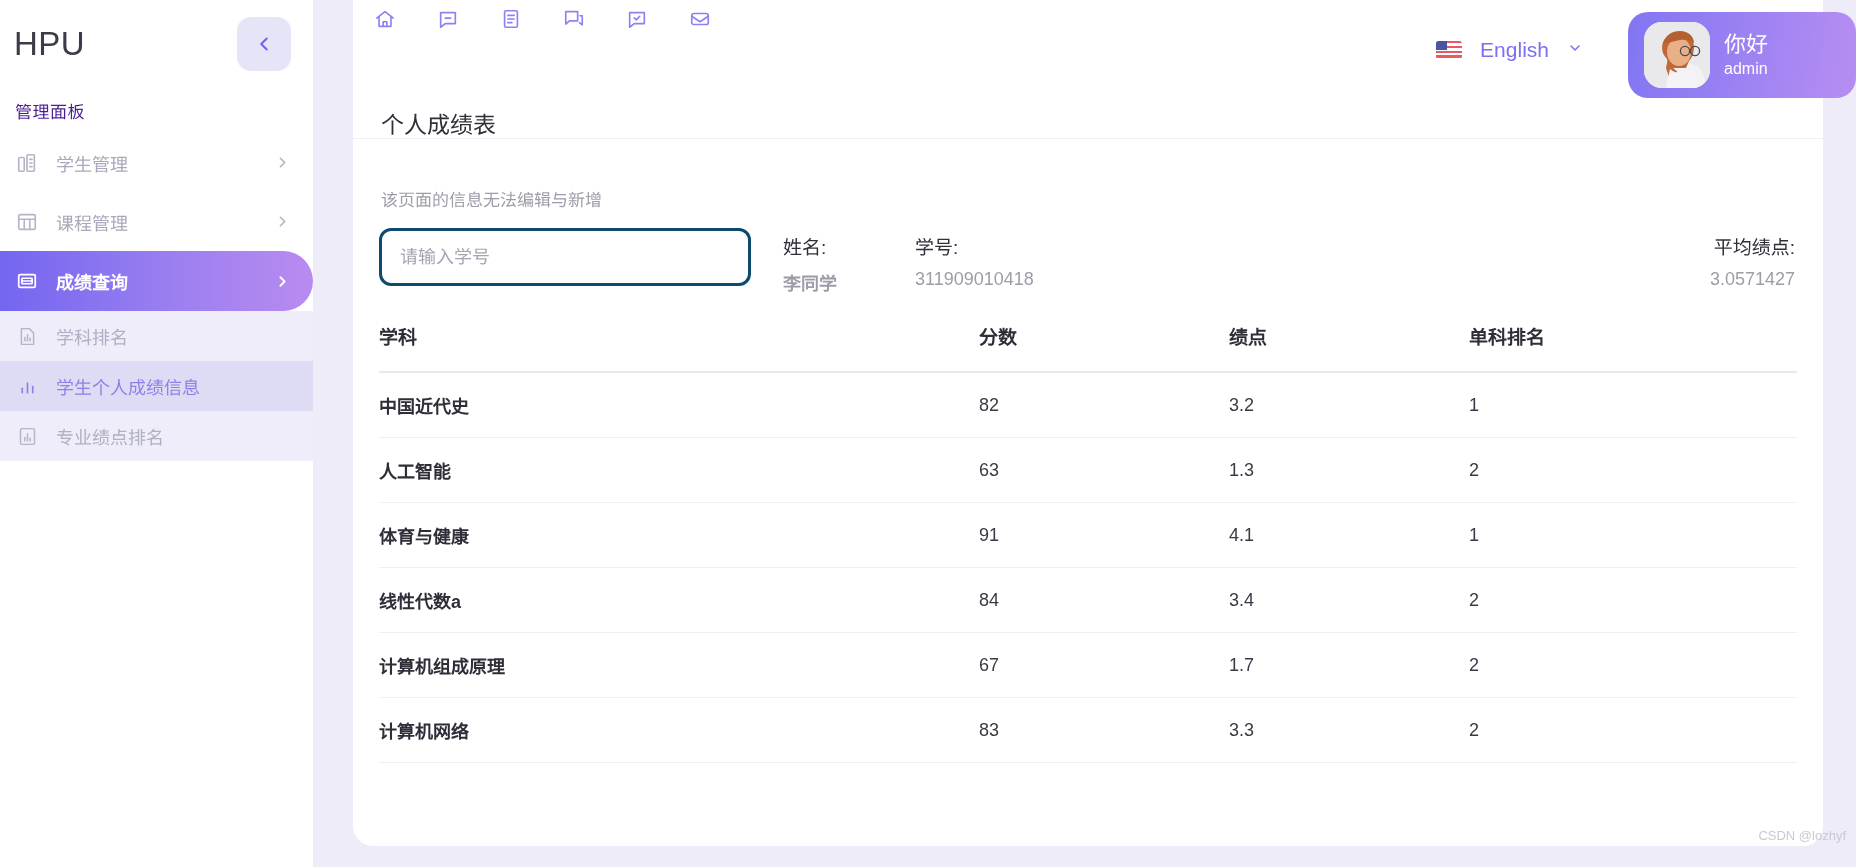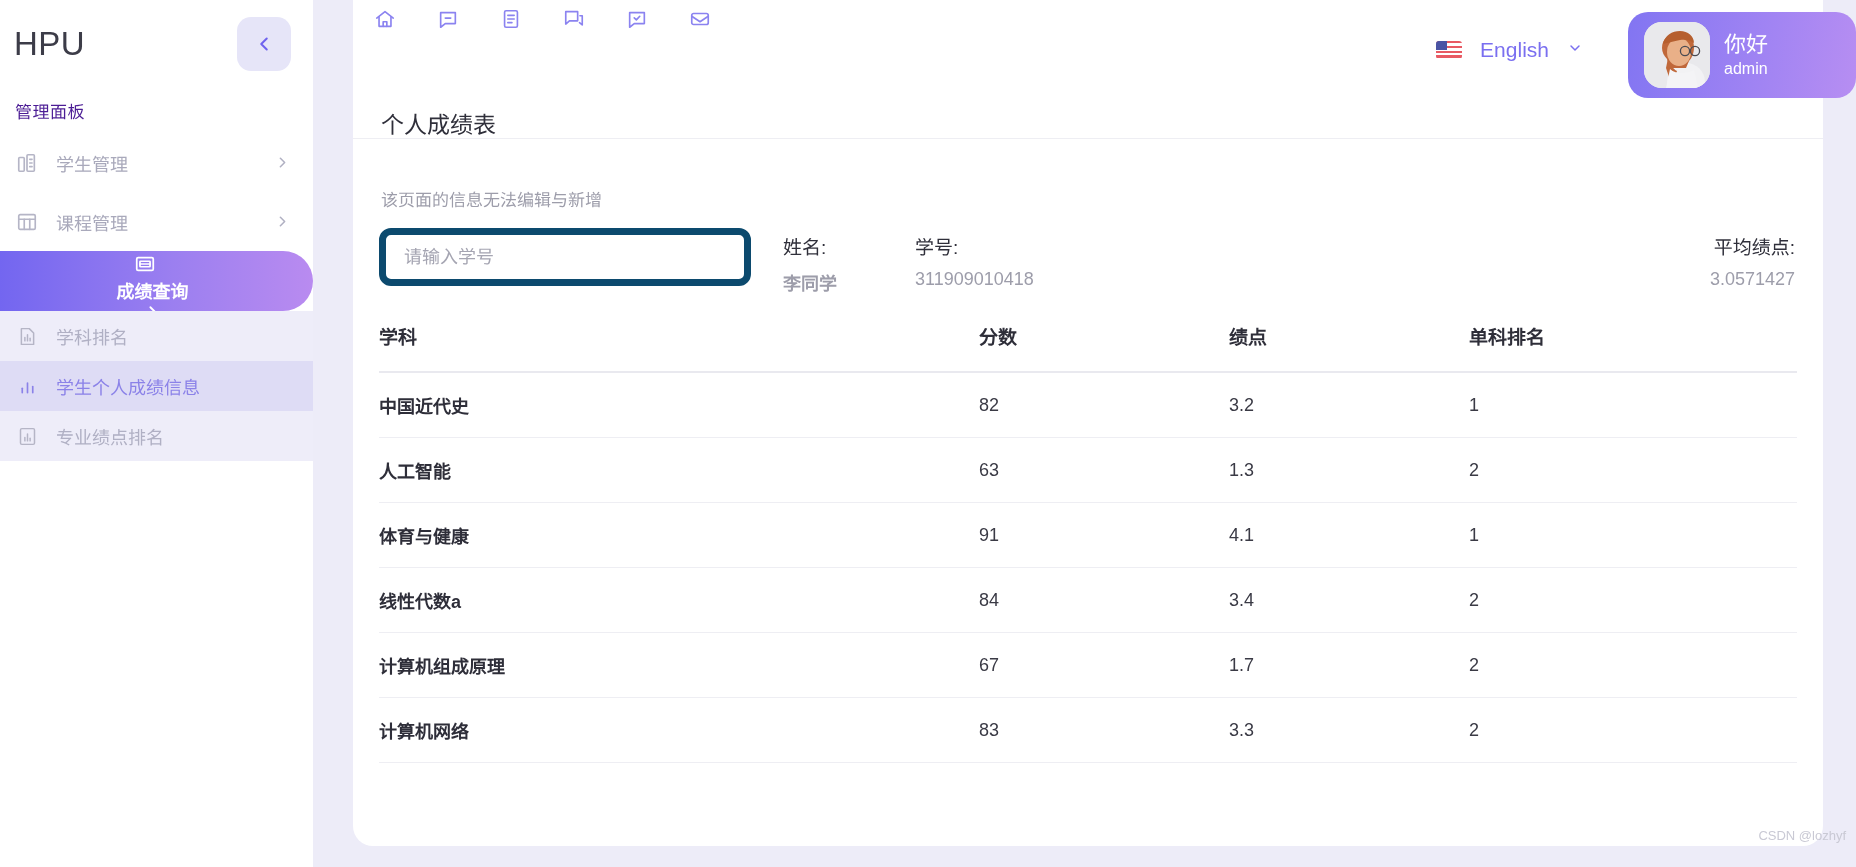--- a/index.html
+++ b/index.html
@@ -81,21 +81,20 @@
   .nav-item .nav-label { flex: 1 1 auto; white-space: nowrap; }
   .nav-item .nav-chev { flex: 0 0 auto; display: flex; align-items: center; }
 
   .nav-item.active {
     background: linear-gradient(90deg, #7366f0 0%, #9b7ff0 55%, #b98bf0 100%);
     color: #ffffff;
     font-weight: bold;
     border-top-right-radius: 30px;
     border-bottom-right-radius: 30px;
     height: 60px;
-    flex-direction: column;
   }
   .nav-item.sub {
     background: #eeedf9;
     font-size: 18px;
     color: #b0b0c4;
     padding-left: 14px;
     height: 50px;
     justify-content: space-between;
   }
   .nav-item.sub.current {
@@ -256,21 +255,21 @@
   #notice {
     position: absolute;
     left: 28px; top: 172px;
     font-size: 17px;
     color: #9d9daa;
   }
   #sid-input-wrap {
     position: absolute;
     left: 26px; top: 214px;
     width: 372px; height: 58px;
-    border: 7px solid #0c4a6e;
+    border: 3px solid #0c4a6e;
     border-radius: 12px;
     display: flex;
     align-items: center;
     padding: 0 18px;
     background: #fff;
   }
   #sid-input {
     border: none; outline: none;
     width: 100%;
     background: transparent;

